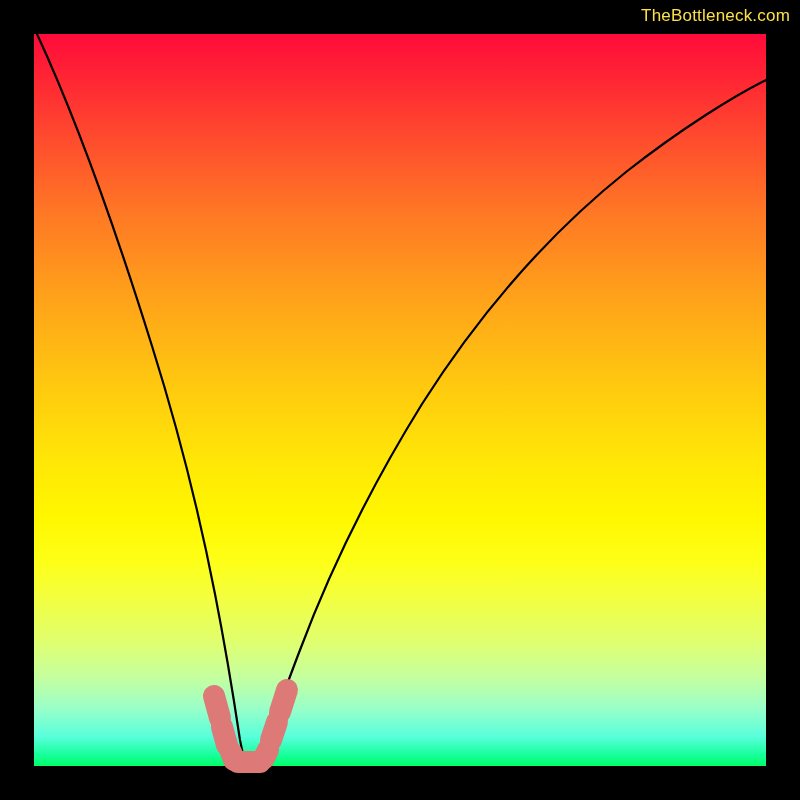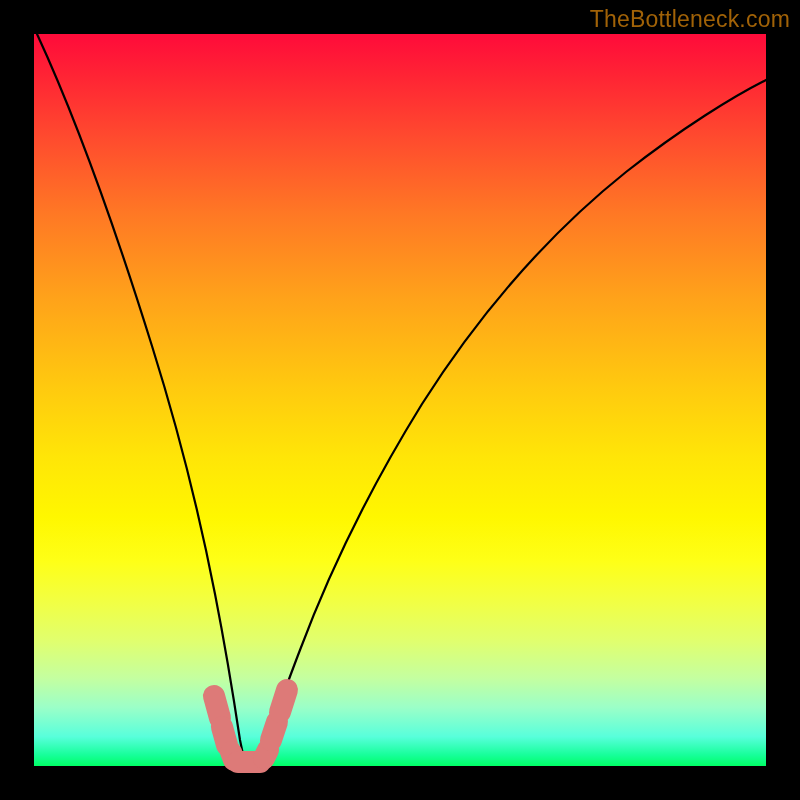--- a/index.html
+++ b/index.html
@@ -42,22 +42,22 @@
       #9bffc8 92%,
       #58ffdb 96%,
       #17ff9a 98.5%,
       #00ff66 100%
     );
   }
   .watermark {
     position: absolute;
     top: 6px;
     right: 10px;
-    color: #a16207;
-    font-size: 23px;
+    color: #fde047;
+    font-size: 17px;
     font-weight: 400;
     letter-spacing: 0.2px;
     user-select: none;
   }
   svg.curve {
     position: absolute;
     left: 0;
     top: 0;
     width: 732px;
     height: 732px;

